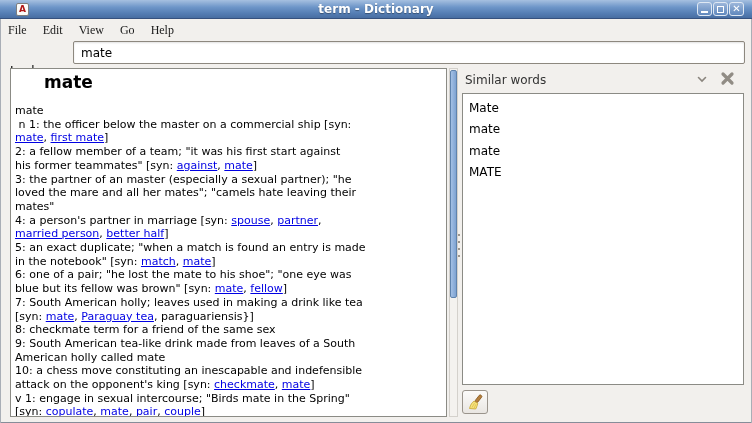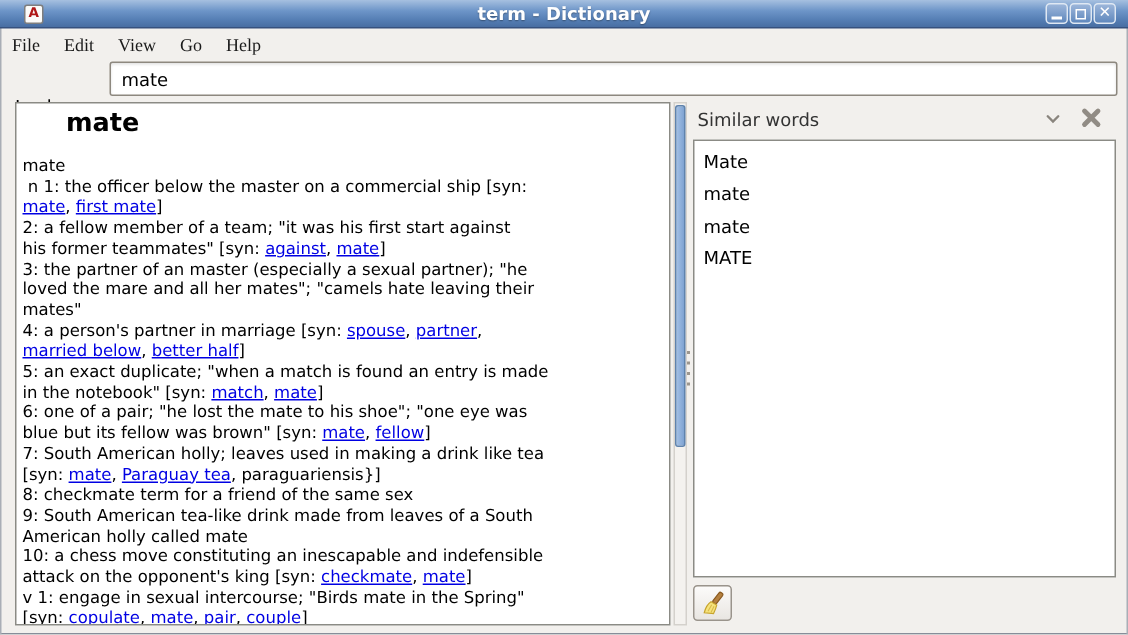--- a/index.html
+++ b/index.html
@@ -96,21 +96,21 @@
     <div class="defbody">
         <div>mate</div>
         <div> n 1: the officer below the master on a commercial ship [syn:</div>
         <div><a class="syn">mate</a>, <a class="syn">first mate</a>]</div>
         <div>2: a fellow member of a team; "it was his first start against</div>
         <div>his former teammates" [syn: <a class="syn">against</a>, <a class="syn">mate</a>]</div>
         <div>3: the partner of an master (especially a sexual partner); "he</div>
         <div>loved the mare and all her mates"; "camels hate leaving their</div>
         <div>mates"</div>
         <div>4: a person's partner in marriage [syn: <a class="syn">spouse</a>, <a class="syn">partner</a>,</div>
-        <div><a class="syn">married below</a>, <a class="syn">better half</a>]</div>
+        <div><a class="syn">married person</a>, <a class="syn">better half</a>]</div>
         <div>5: an exact duplicate; "when a match is found an entry is made</div>
         <div>in the notebook" [syn: <a class="syn">match</a>, <a class="syn">mate</a>]</div>
         <div>6: one of a pair; "he lost the mate to his shoe"; "one eye was</div>
         <div>blue but its fellow was brown" [syn: <a class="syn">mate</a>, <a class="syn">fellow</a>]</div>
         <div>7: South American holly; leaves used in making a drink like tea</div>
         <div>[syn: <a class="syn">mate</a>, <a class="syn">Paraguay tea</a>, paraguariensis}]</div>
         <div>8: checkmate term for a friend of the same sex</div>
         <div>9: South American tea-like drink made from leaves of a South</div>
         <div>American holly called mate</div>
         <div>10: a chess move constituting an inescapable and indefensible</div>

